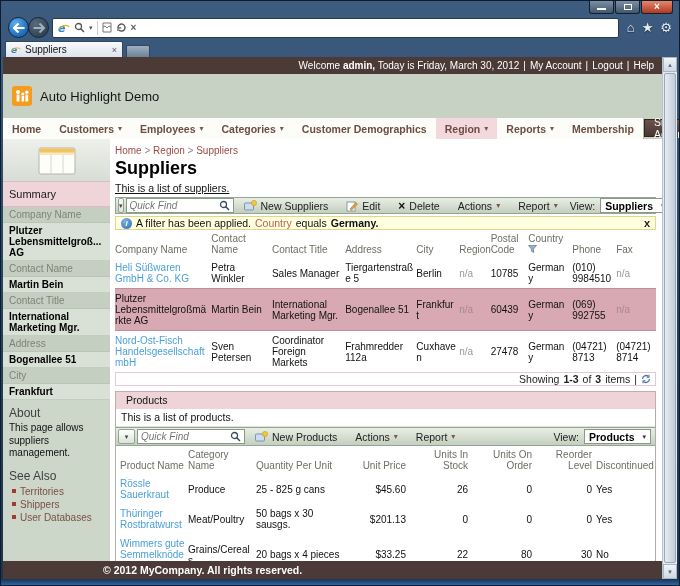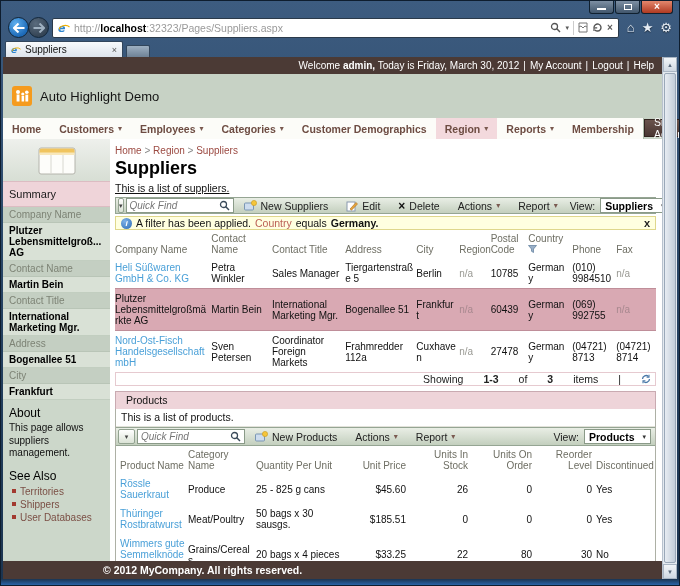--- a/index.html
+++ b/index.html
@@ -49,21 +49,21 @@
   .nav-arrow { font-size:8px; color:#7a5a50; }
   .nav-spacer { flex:1; }
   .site-actions { margin:1px 3px 2px 0; background:linear-gradient(#6a534c,#4a3733); border:1px solid #32241f; color:#fff; font-size:10.5px; display:flex; align-items:center; gap:5px; padding:0 9px; }
   .body-row { flex:1; display:flex; min-height:0; overflow:hidden; }
   
   .sidebar { width:107px; flex:0 0 auto; background:#ccd7ca; display:flex; flex-direction:column; font-size:10px; overflow:hidden;}
   .side-icon-wrap { background:linear-gradient(#eef0ec,#d7ded4); padding:7px 0 5px; display:flex; justify-content:center; }
   .side-summary { background:#efd4d9; border-top:1px solid #dcbcc2; border-bottom:1px solid #dcbcc2; font-weight:normal; font-size:11px; color:#1a1a1a; padding:6px 6px;}
   .side-label { background:#c4cfc2; color:#7d8375; padding:2px 6px; border-bottom:1px solid #b9c5b7;}
   .side-value { background:#d9e1d6; color:#000; font-weight:bold; padding:2px 6px; border-bottom:1px solid #c2cec0;}
-  .side-h { color:#000000; font-size:12px; padding:6px 6px 2px; }
+  .side-h { color:#404040; font-size:12px; padding:6px 6px 2px; }
   .side-text { color:#111; padding:0 6px 3px; line-height:1.25; }
   .side-link { display:flex; align-items:center; gap:4px; padding:1px 6px 1px 9px; color:#7b4f45; cursor:default;}
   .bullet { width:4px; height:4px; background:#a23a30; flex:0 0 auto; }
   
   .main { flex:1; background:#fff; padding:0 6px 16px 5px; min-width:0; overflow:hidden; display:flex; flex-direction:column;}
   .crumbs { font-size:10px; color:#888; margin:6px 0 1px; }
   .crumbs span.lnk2 { color:#9c4a42; }
   .page-title { font-size:18px; font-weight:bold; color:#000; line-height:22px; }
   .page-sub { font-size:10.5px; color:#111; margin:3px 0 3px;text-decoration:underline; }
   .tbar { height:19px; background:linear-gradient(#e9eee5,#c3cfbe); border:1px solid #95a593; display:flex; align-items:center; gap:2px; padding:0 2px; }
@@ -83,21 +83,21 @@
   .f-close { margin-left:auto; font-weight:bold; font-size:11px; color:#222; }
   table { width:100%; border-collapse:collapse; table-layout:fixed; font-size:10px; color:#111; }
   th { font-weight:normal; color:#6e6e63; text-align:left; vertical-align:bottom; padding:3px 3px 3px 0; line-height:11px;}
   td { padding:4px 3px 4px 0; vertical-align:middle; line-height:11px; overflow-wrap:anywhere; }
   .r { text-align:right; padding-right:4px; }
   .lnk { color:#4aa0d8; }
   .na { color:#9a9a94; }
   tr.sel { background:#d9a9b3; }
   tr.sel td { border-top:1px solid #bf8e99; border-bottom:1px solid #bf8e99; }
   tr.sel .na { color:#a8888f; }
-  .paging { border:1px solid #e6cad0; height:16px; display:flex; align-items:center; justify-content:flex-end; gap:20px; font-size:10.5px; color:#222; padding:0 4px; }
+  .paging { border:1px solid #e6cad0; height:16px; display:flex; align-items:center; justify-content:flex-end; gap:4px; font-size:10.5px; color:#222; padding:0 4px; }
   .paging b { font-weight:bold; }
   .prod-tab { display:inline-flex; align-items:center; background:#eed4d9; border:1px solid #c9aab1; border-bottom:none; padding:2px 10px 3px; font-size:10.5px; color:#111; margin-top:5px; position:relative; z-index:1;}
   .panel { border:1px solid #adb0a5; margin-top:-1px; background:#fff; }
   .panel-sub { font-size:10.5px; color:#111; padding:2px 5px 3px; border-bottom:1px solid #e2e2da;}
   .panel .tbar { border-left:none; border-right:none; }
   .panel-pad { padding:0 4px; }
   .footer { height:18px; background:#4b3a35; color:#fff; font-size:10.5px; font-weight:bold; display:flex; align-items:center; padding-left:100px; }
   
   .scroll { width:15px; flex:0 0 auto; background:#e4eaf0; border-left:1px solid #b8c2ce; display:flex; flex-direction:column; }
   .sbtn { height:15px; background:linear-gradient(#f2f5f8,#cfd8e2); border:1px solid #aab6c4; font-size:6px; color:#5a6a7c; display:flex; align-items:center; justify-content:center;}
@@ -132,21 +132,20 @@
     <div class="navcirc fwd">
       <svg width="12" height="10" viewBox="0 0 12 10">
           <path d="M6.5 0.5 L11 5 L6.5 9.5 M11 5 H0.5" fill="none" stroke="#9fb0c0" stroke-width="2"></path>
         </svg>
     </div>
     <div class="addressbar">
       <svg width="12" height="12" viewBox="0 0 12 12">
           <text x="0" y="10" font-size="11" font-style="italic" font-weight="bold" fill="#2e86d0" font-family="DejaVu Sans">e</text>
           <path d="M1.5 7.5 a5.5 3.5 0 0 1 10 -2.5" stroke="#f0b000" stroke-width="1.1" fill="none"></path>
         </svg>
-      <span class="url"><span>http://</span><b>localhost</b><span>:32323/Pages/Suppliers.aspx</span></span>
       <span class="addr-icons">
         <svg width="11" height="11" viewBox="0 0 11 11">
             <circle cx="4.5" cy="4.5" r="3" fill="none" stroke="#555" stroke-width="1.3"></circle>
             <line x1="6.8" y1="6.8" x2="10" y2="10" stroke="#555" stroke-width="1.5"></line>
           </svg>
         <span class="ai" style="font-size:7px;">▾</span>
         <span class="addr-sep"></span>
         <svg width="10" height="11" viewBox="0 0 10 11">
             <path d="M1 1 H9 V10 H1 Z M1 5 L3 4 L5 6 L7 4 L9 5" fill="none" stroke="#777" stroke-width="1"></path>
           </svg>
@@ -492,21 +491,21 @@
                   <td class="r">$45.60</td>
                   <td class="r">26</td>
                   <td class="r">0</td>
                   <td class="r">0</td>
                   <td>Yes</td>
                 </tr>
                 <tr>
                   <td class="lnk">Thüringer Rostbratwurst</td>
                   <td>Meat/Poultry</td>
                   <td>50 bags x 30 sausgs.</td>
-                  <td class="r">$185.51</td>
+                  <td class="r">$201.13</td>
                   <td class="r">0</td>
                   <td class="r">0</td>
                   <td class="r">0</td>
                   <td>Yes</td>
                 </tr>
                 <tr>
                   <td class="lnk">Wimmers gute Semmelknödel</td>
                   <td>Grains/Cereals</td>
                   <td>20 bags x 4 pieces</td>
                   <td class="r">$33.25</td>

